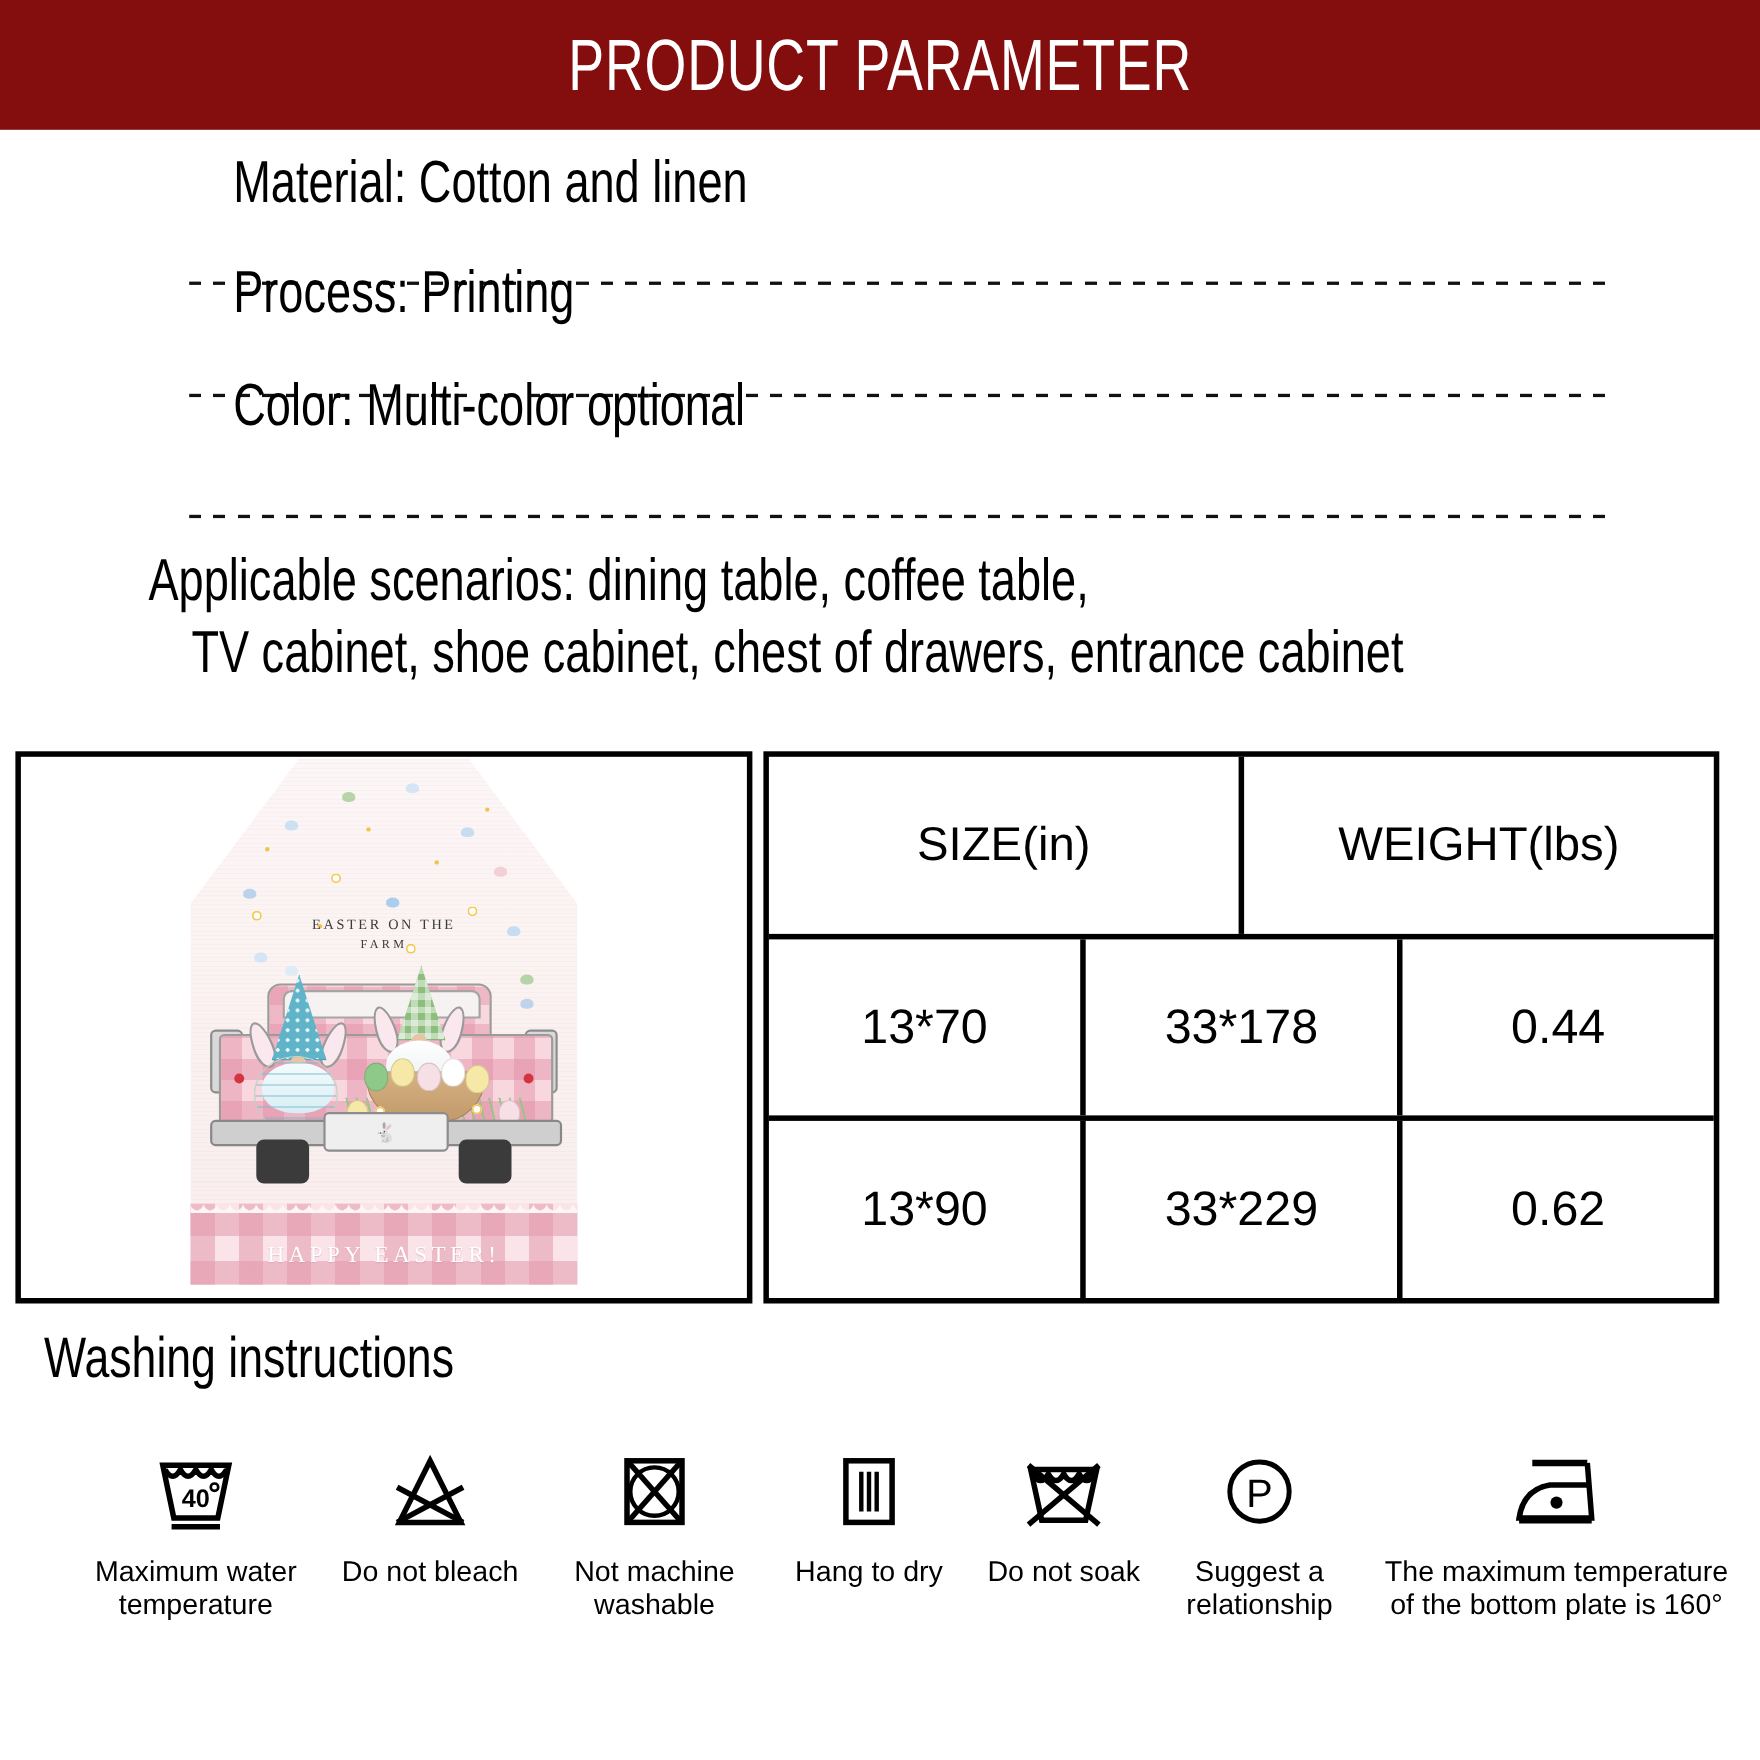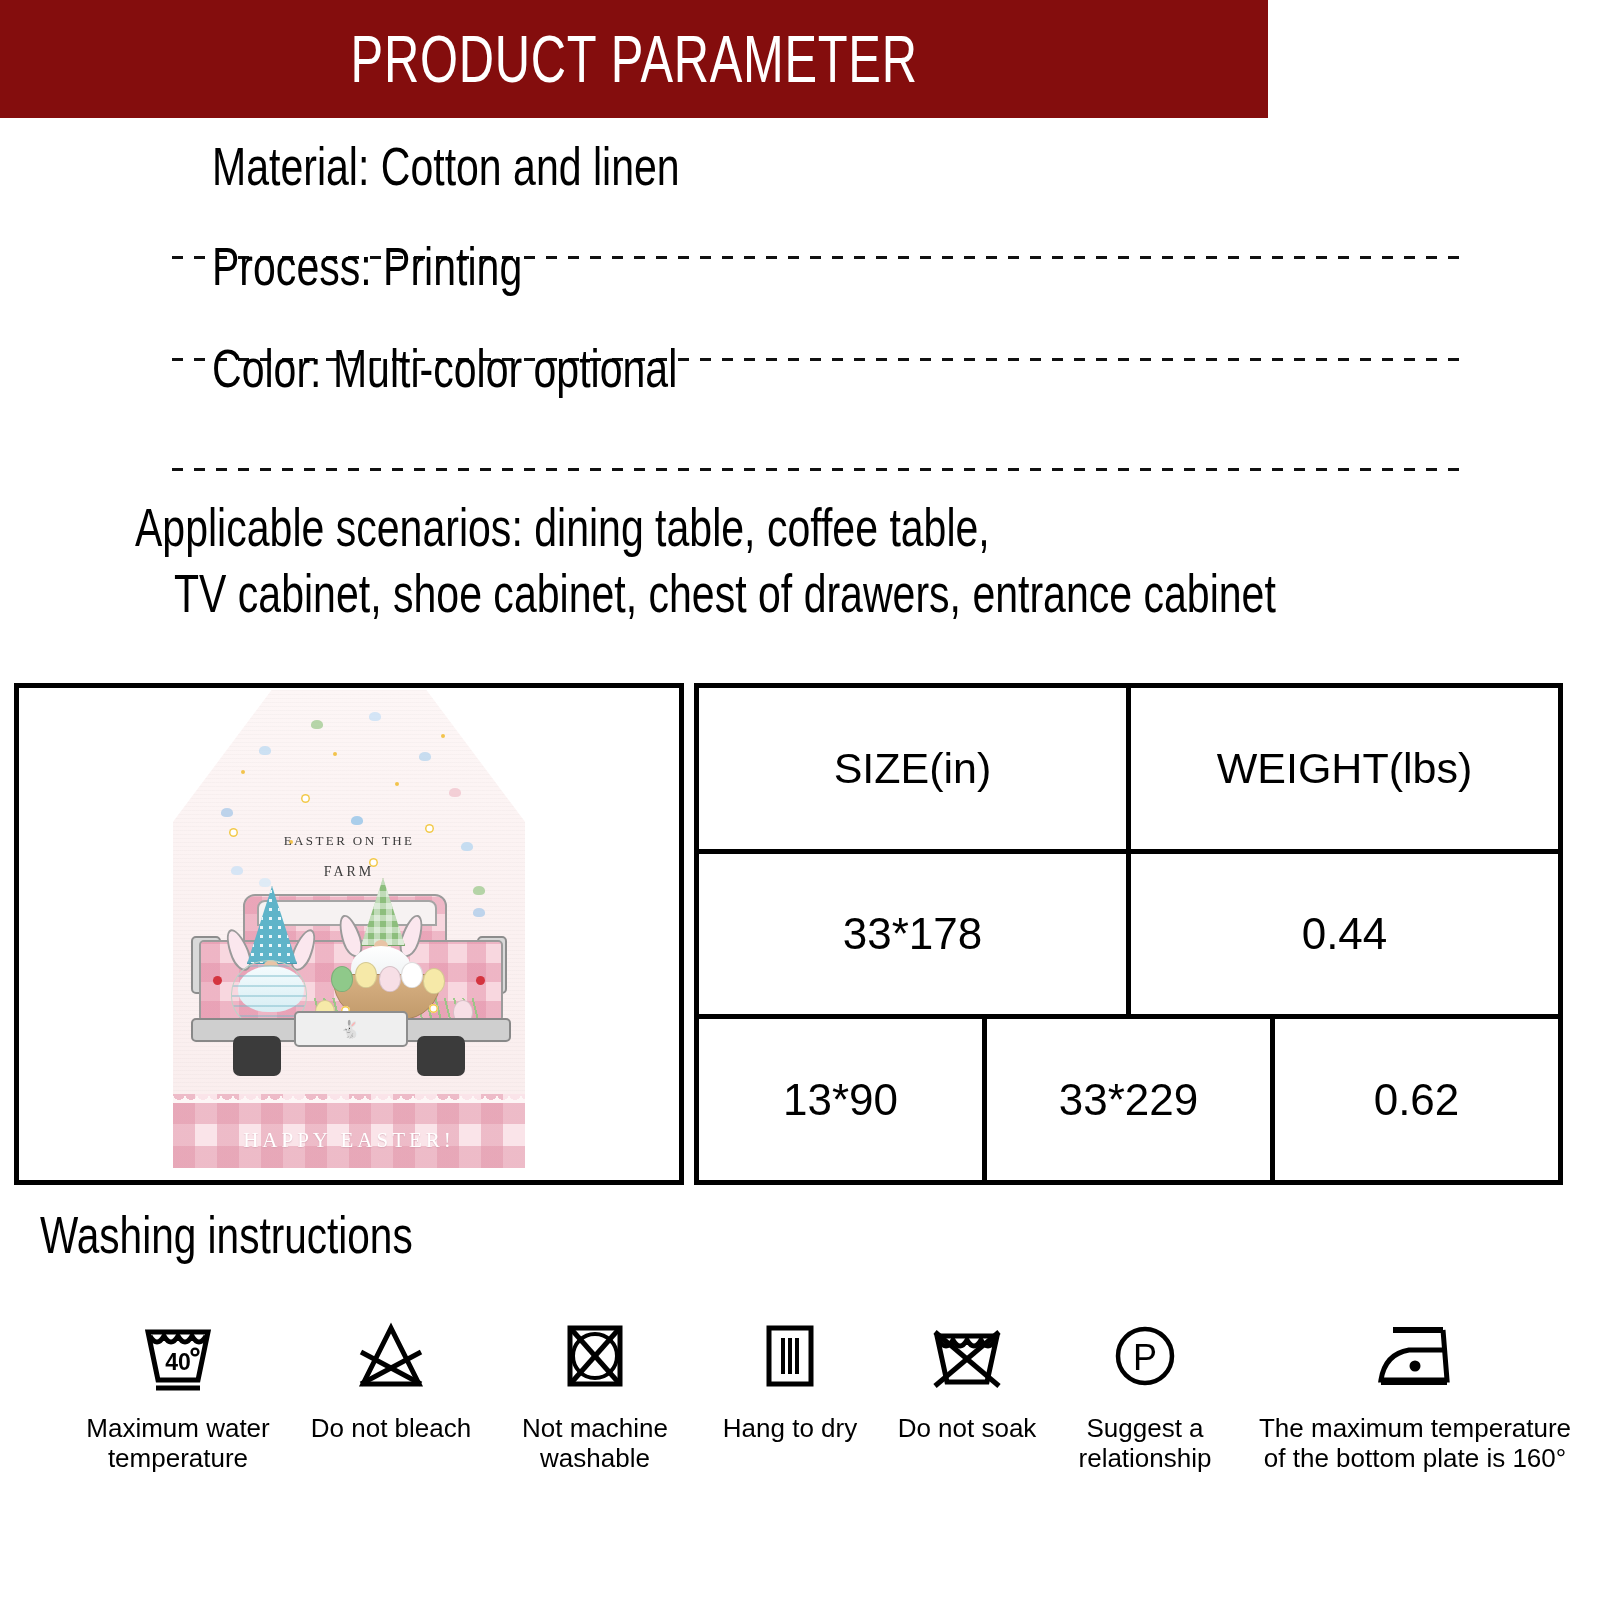--- a/index.html
+++ b/index.html
@@ -1,20 +1,20 @@
 <!DOCTYPE html>
 <html><head>
 <meta charset="utf-8">
 <style>
   html,body{margin:0;padding:0;background:#fff;}
   body{width:1600px;height:1600px;position:relative;overflow:hidden;
        font-family:"Liberation Sans", sans-serif;color:#000;}
 
   
-  .banner{position:absolute;left:0;top:0;width:1268px;height:118px;
+  .banner{position:absolute;left:0;top:0;width:1600px;height:118px;
           background:#840d0d;display:flex;align-items:center;justify-content:center;}
   .banner-title{color:#ffffff;font-size:66px;line-height:1;letter-spacing:1px;
           font-family:"Liberation Sans Narrow","Liberation Sans",sans-serif;
           transform:scaleX(.74);transform-origin:center;white-space:nowrap;font-weight:400;}
 
   
   .specs{position:absolute;left:0;top:118px;width:1600px;}
   .spec-row{position:relative;height:96px;}
   .spec-text{position:absolute;left:212px;top:50%;transform:translateY(-50%) scaleX(.76);
              transform-origin:left center;white-space:nowrap;font-size:54px;
@@ -59,21 +59,21 @@
      background:#fdf6f6;
      -webkit-mask-image:radial-gradient(circle 6px at 6px 0,transparent 0 6px,#000 6px);
      mask-image:radial-gradient(circle 6px at 6px 0,transparent 0 6px,#000 6px);
      -webkit-mask-size:12px 9px;mask-size:12px 9px;mask-repeat:repeat-x;}
   .band-text{position:absolute;left:0;right:0;top:34px;text-align:center;
      font-family:"Liberation Serif",serif;font-size:21px;letter-spacing:4px;color:#fff;
      text-shadow:0 1px 1px rgba(200,150,165,.55);}
   .easter-txt{position:absolute;left:0;right:0;top:143px;text-align:center;
      font-family:"Liberation Serif",serif;color:#3a3a3a;}
   .easter-txt .l1{display:block;font-size:13px;letter-spacing:2.4px;}
-  .easter-txt .l2{display:block;font-size:14px;letter-spacing:3px;margin-top:15px;}
+  .easter-txt .l2{display:block;font-size:11px;letter-spacing:3px;margin-top:4px;}
 
   .truck{position:absolute;left:18px;top:188px;width:316px;height:190px;}
   .bed{position:absolute;left:8px;top:62px;width:300px;height:78px;border-radius:5px;
        background-color:#f8d7df;border:2px solid #9b9b9b;overflow:hidden;}
   .bed-check{position:absolute;inset:0;
      background-image:
        repeating-linear-gradient(90deg,rgba(226,140,165,.45) 0 19px,rgba(0,0,0,0) 19px 38px),
        repeating-linear-gradient(0deg,rgba(226,140,165,.45) 0 19px,rgba(0,0,0,0) 19px 38px);}
   .cab{position:absolute;left:52px;top:16px;width:200px;height:52px;border-radius:12px 12px 0 0;
        background-color:#f8d7df;border:2px solid #9b9b9b;overflow:hidden;}
@@ -270,20 +270,21 @@
       </div>
     </div>
   </div>
 
   <div class="grid">
     <div class="grid-row hdr">
       <div class="grid-cell">SIZE(in)</div>
       <div class="grid-cell">WEIGHT(lbs)</div>
     </div>
     <div class="grid-row">
+      <div class="grid-cell">13*70</div>
       <div class="grid-cell">33*178</div>
       <div class="grid-cell">0.44</div>
     </div>
     <div class="grid-row">
       <div class="grid-cell">13*90</div>
       <div class="grid-cell">33*229</div>
       <div class="grid-cell">0.62</div>
     </div>
   </div>
 </div>

